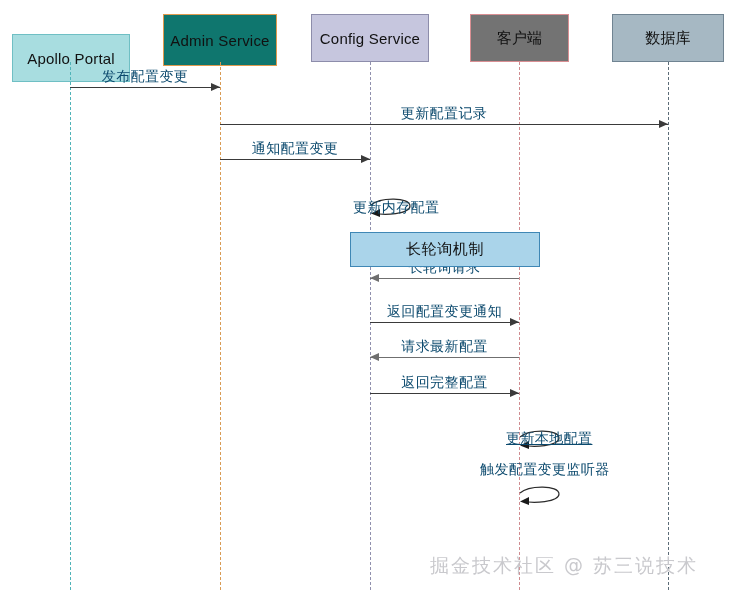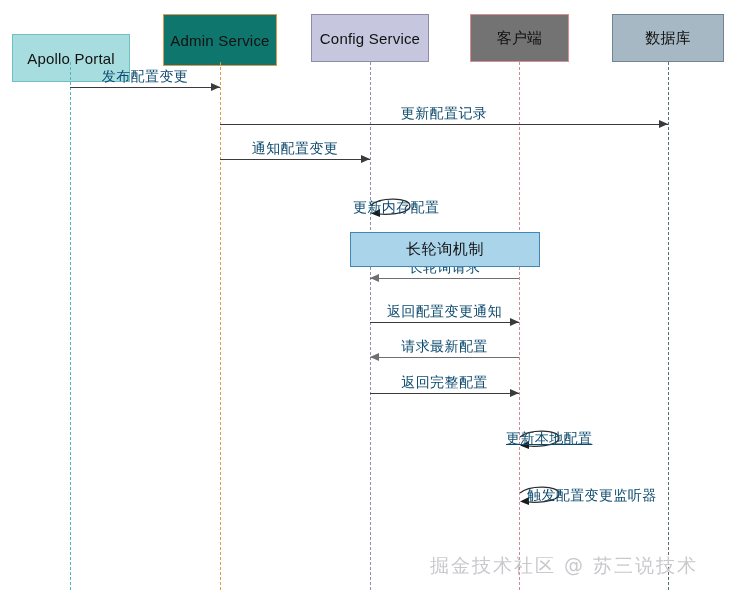--- a/index.html
+++ b/index.html
@@ -156,21 +156,21 @@
           <path d="M10 11 L1 15.5 L10 19 Z" fill="#1a1a1a"></path>
         </svg>
       </div>
       <div class="msg-label" style="left: 506px; top: 430px; text-decoration: underline;">更新本地配置</div>
       <div class="self-loop" style="left: 519px; top: 486px;">
         <svg width="46" height="26" viewBox="0 0 46 26">
           <path d="M1 7 C 10 -1, 40 -1, 40 8 C 40 16, 14 18, 4 15" fill="none" stroke="#2b2b2b" stroke-width="1.2"></path>
           <path d="M10 11 L1 15.5 L10 19 Z" fill="#1a1a1a"></path>
         </svg>
       </div>
-      <div class="msg-label" style="left: 480px; top: 487px; margin-left: 47px;">触发配置变更监听器</div>
+      <div class="msg-label" style="left: 480px; top: 461px;">触发配置变更监听器</div>
     </div>
   <div id="layer-notes">
       <div class="note-box" style="left: 350px; top: 232px; width: 190px; height: 35px; background: rgb(170, 212, 234); border: 1px solid rgb(63, 135, 181);">
         <span>长轮询机制</span>
       </div>
     </div>
 
   <div class="watermark" style="left: 430px; top: 553px;">掘金技术社区 @ 苏三说技术</div>
 
 </div>

